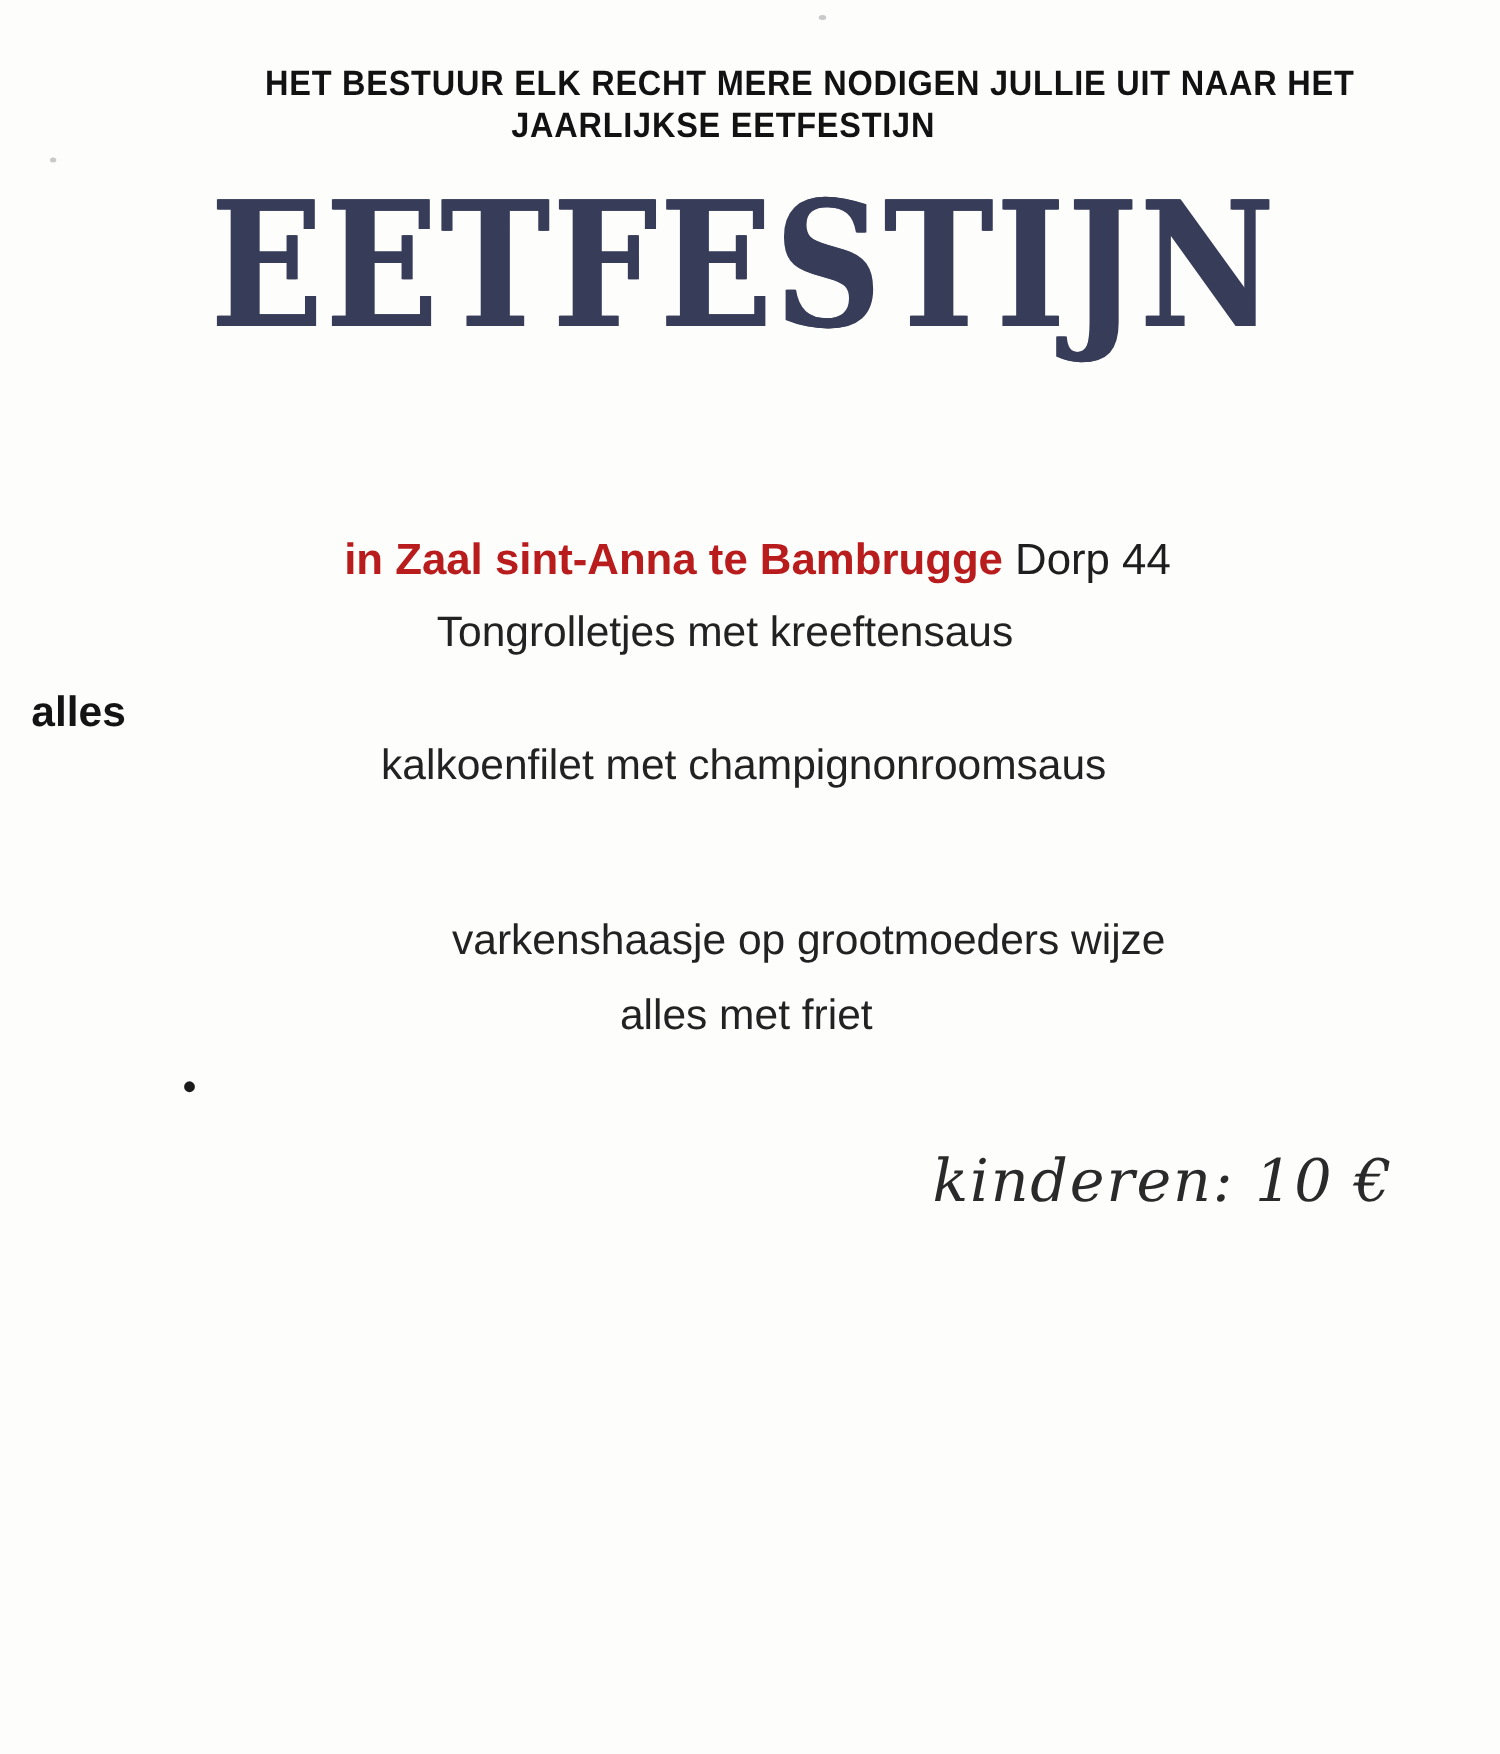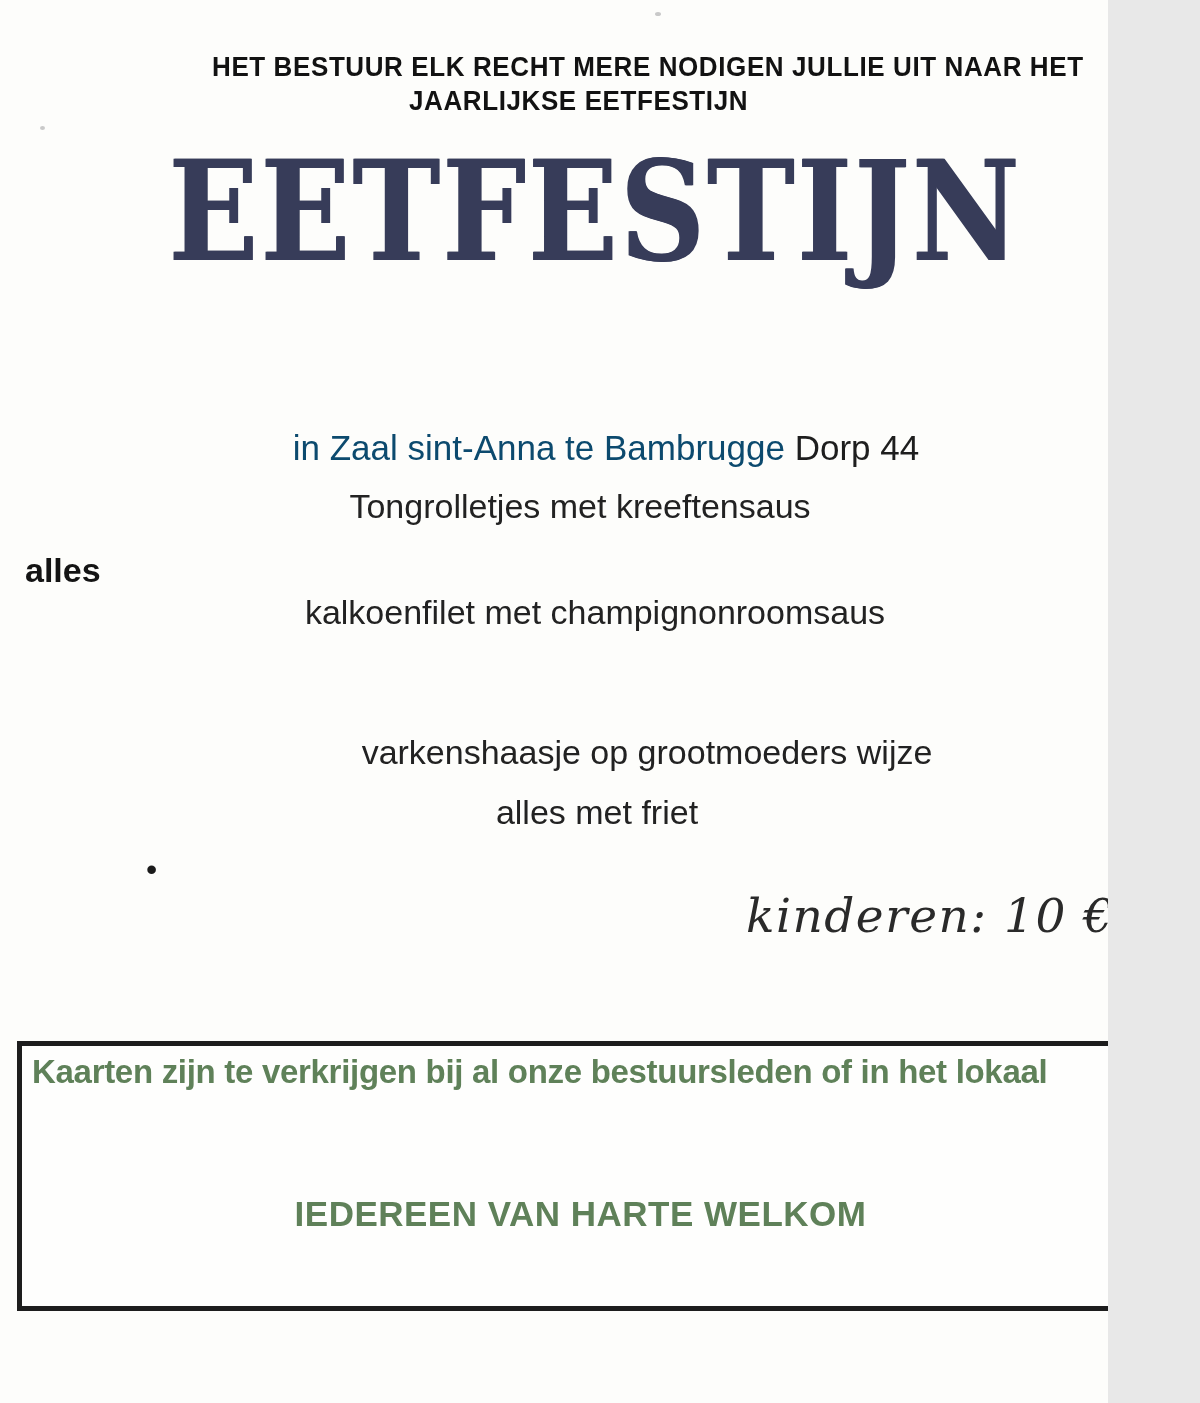--- a/index.html
+++ b/index.html
@@ -1,19 +1,19 @@
 <!DOCTYPE html>
 <html><head>
 <meta charset="utf-8">
 <style>
   * { margin: 0; padding: 0; box-sizing: content-box; }
   html, body { background: #e8e8e8; }
   #flyer {
     position: relative;
-    width: 1108px;
+    width: 1200px;
     height: 1403px;
     background: #fdfdfb;
     overflow: hidden;
     font-family: "Liberation Sans", sans-serif;
     color: #1e1e1e;
   }
   .abs { position: absolute; white-space: nowrap; }
   .ctr { left: 0; width: 1200px; text-align: center; white-space: nowrap; }
 
   .header-line {
@@ -44,40 +44,40 @@
   #event-date {
     left: 137px;
     top: 296px;
     font-size: 44px;
     color: #cc5264;
     white-space: pre;
     letter-spacing: -0.5px;
   }
 
   #venue-line { top: 428px; left: 6px; font-size: 35px; }
-  #venue-line .bold { font-weight: normal; color: #0c4a6e; }
+  #venue-line .bold { font-weight: bold; color: #b91c1c; }
 
   .menu-line { font-size: 34px; color: #222; }
   #menu-item-1 { top: 487px; left: -20px; }
   #choice-label { left: 25px; top: 551px; font-size: 34px; font-weight: bold; color: #141414; }
   #menu-item-2 { top: 593px; left: -5px; }
   #menu-item-3 { top: 733px; left: 47px; }
   #menu-item-4 { top: 793px; left: -3px; }
 
   #bullet-dot { left: 146px; top: 851px; font-size: 32px; color: #1a1a1a; }
 
   .price {
     font-family: "DejaVu Serif", serif;
     font-style: italic;
     font-size: 47px;
     letter-spacing: 1.5px;
     color: #2a2a2a;
   }
   #price-adults { left: 106px; top: 922px; }
-  #price-children { left: 746px; top: 888px; }
+  #price-children { left: 746px; top: 918px; }
 
   #tickets-box {
     position: absolute;
     left: 17px;
     top: 1041px;
     width: 1117px;
     height: 260px;
     border: 5px solid #1d1d1d;
     background: #fefefd;
   }
@@ -135,21 +135,17 @@
 
   <div class="abs ctr menu-line" id="menu-item-3">varkenshaasje op grootmoeders wijze</div>
 
   <div class="abs ctr menu-line" id="menu-item-4">alles met friet</div>
 
   <div class="abs" id="bullet-dot">•</div>
 
 
   <div class="abs price" id="price-children">kinderen: 10 €</div>
 
-  <div id="tickets-box">
-    <div id="tickets-info">Kaarten zijn te verkrijgen bij al onze bestuursleden of in het lokaal</div>
-    <div id="welcome-message">IEDEREEN VAN HARTE WELKOM</div>
-  </div>
 
   <div class="speck" style="left:655px; top:12px; width:6px; height:4px;"></div>
   <div class="speck" style="left:40px; top:126px; width:5px; height:4px;"></div>
 
 </div>
 
 </body></html>

